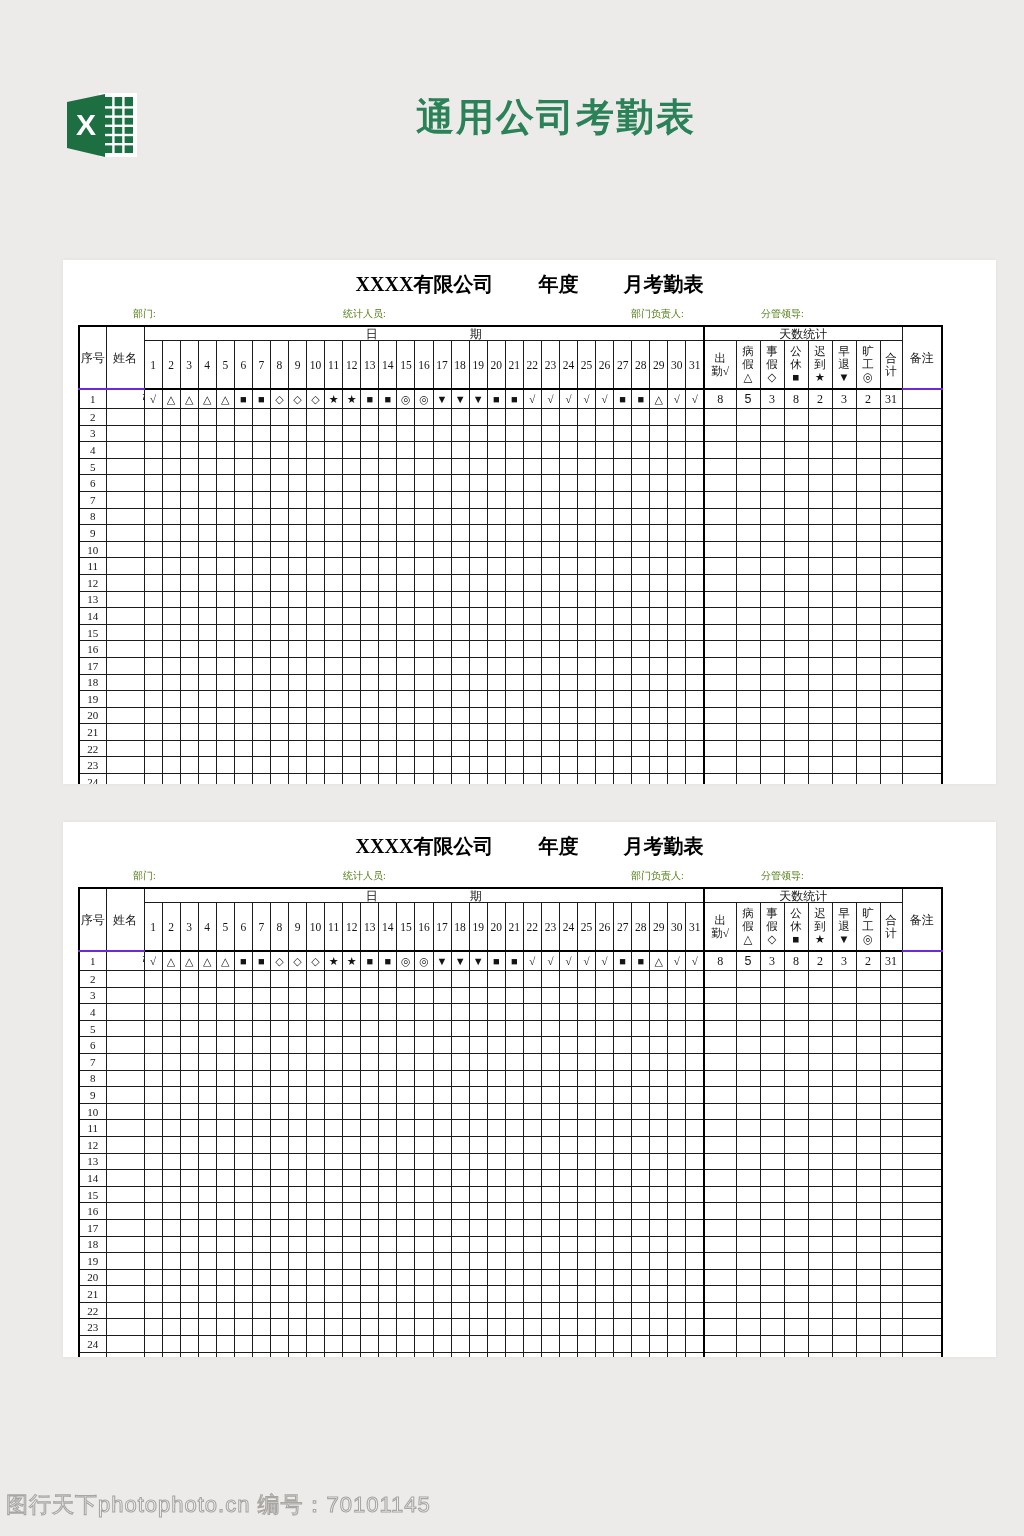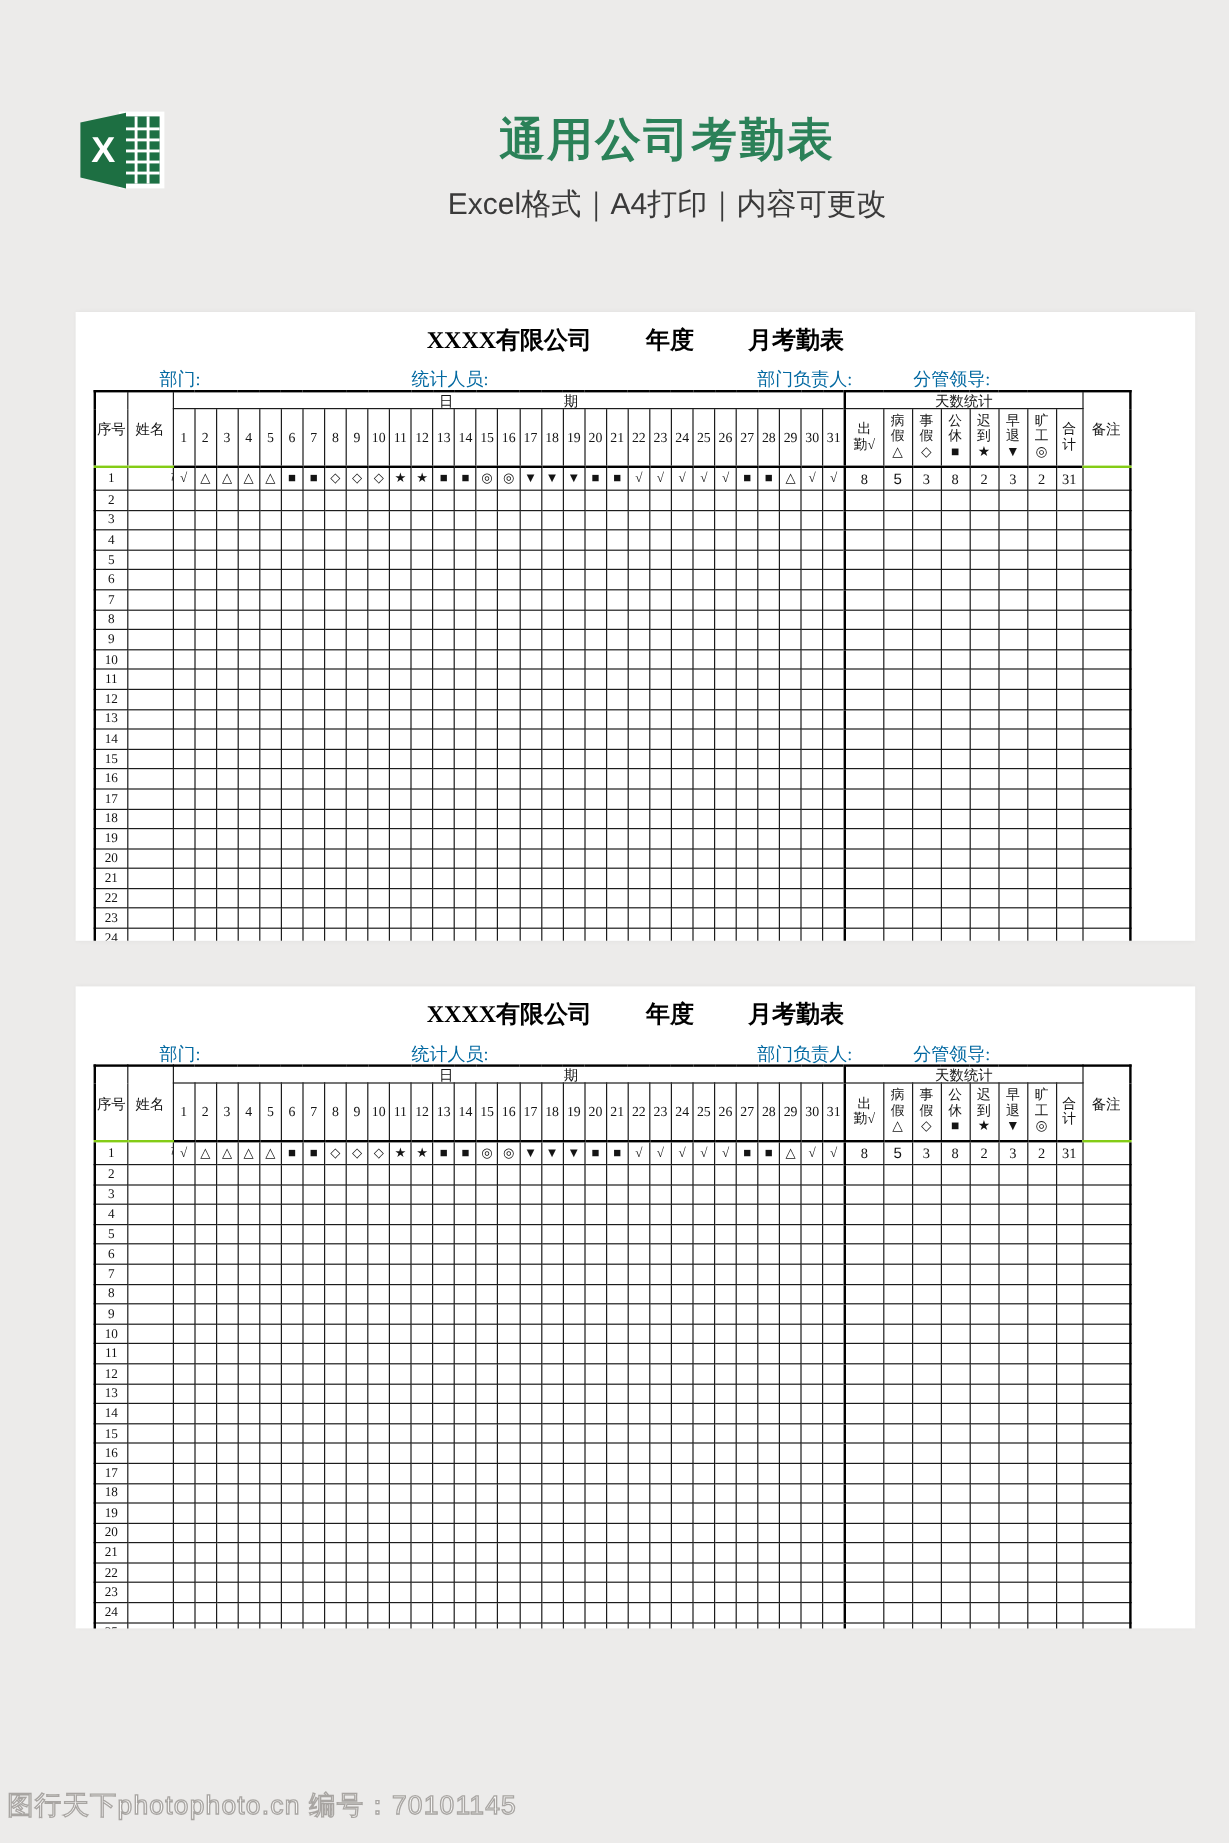--- a/index.html
+++ b/index.html
@@ -28,39 +28,39 @@
   .card-2{top:822px;height:535px;}
   .sheet-title{
     padding-top:12px;height:24px;text-align:center;font-weight:700;
     font-size:20px;line-height:24px;color:#000;
     font-family:"Liberation Serif","DejaVu Serif",serif;
     display:flex;justify-content:center;gap:45px;
   }
   .sheet-meta{
     position:relative;height:18px;margin-top:9px;
     font-family:"Liberation Serif","DejaVu Serif",serif;
-    font-size:15px;color:#0369a1;
+    font-size:10px;color:#4d7c0f;
   }
   .sheet-meta span{position:absolute;top:2px;}
   .meta-0{left:70px;} .meta-1{left:280px;} .meta-2{left:568px;} .meta-3{left:698px;}
   
   table.att-table{
     border-collapse:collapse;table-layout:fixed;width:865px;margin:2px 15px 0 15px;
     border:2px solid #000;color:#141414;
     font-family:"Liberation Serif","DejaVu Serif",serif;
   }
   .att-table th,.att-table td{
     border:1px solid #1c1c1c;padding:0;text-align:center;vertical-align:middle;
     overflow:hidden;white-space:nowrap;font-weight:400;
   }
   tr.band-row th{height:13px;font-size:12px;line-height:12px;}
   th.date-band-cell .band-inner{display:flex;justify-content:center;gap:92px;}
   tr.days-row th{height:47px;font-size:11.5px;border-bottom:2px solid #000;}
   th.stat-head{line-height:13px;font-size:11.5px;}
-  th.col-index,th.col-name,th.col-remark{font-size:12.5px;border-bottom:2px solid #84cc16;}
+  th.col-index,th.col-name,th.col-remark{font-size:12.5px;border-bottom:2px solid #6d28d9;}
   .bstats{border-left:2px solid #000 !important;}
   tbody td{height:15.6px;font-size:11px;line-height:12px;}
   tbody tr.row-first td{height:18px;}
   td.cell-name{font-size:12px;padding-left:36px;}
   td.cell-no{font-size:11px;}
   td.cell-stat{font-size:12px;}
   td.cell-stat.alt-font{font-family:"Liberation Sans","DejaVu Sans",sans-serif;font-size:12.5px;}
   
   .watermark{
     position:absolute;left:6px;top:1488px;font-size:22px;line-height:34px;
@@ -80,21 +80,20 @@
     <rect x="41" y="16.2" width="30" height="2.4" fill="#ffffff"></rect>
     <rect x="41" y="25.4" width="30" height="2.4" fill="#ffffff"></rect>
     <rect x="41" y="34.6" width="30" height="2.4" fill="#ffffff"></rect>
     <rect x="41" y="43.8" width="30" height="2.4" fill="#ffffff"></rect>
     <rect x="41" y="53" width="30" height="2.4" fill="#ffffff"></rect>
     <polygon points="5,12 43,4 43,67 5,58" fill="#1d6f42"></polygon>
     <text x="24" y="45" text-anchor="middle" font-size="30" font-weight="bold" font-family="Liberation Sans, DejaVu Sans, sans-serif" fill="#ffffff">X</text>
   </svg>
   <div class="title-block">
     <div class="page-title" style="color: rgb(43, 129, 88);">通用公司考勤表</div>
-    <div class="page-subtitle">Excel格式｜A4打印｜内容可更改</div>
   </div>
 </header>
 
 <section class="card card-1">
   <div class="sheet-title">
       <span>XXXX有限公司</span>
       <span>年度</span>
       <span>月考勤表</span>
     </div>
   <div class="sheet-meta">

